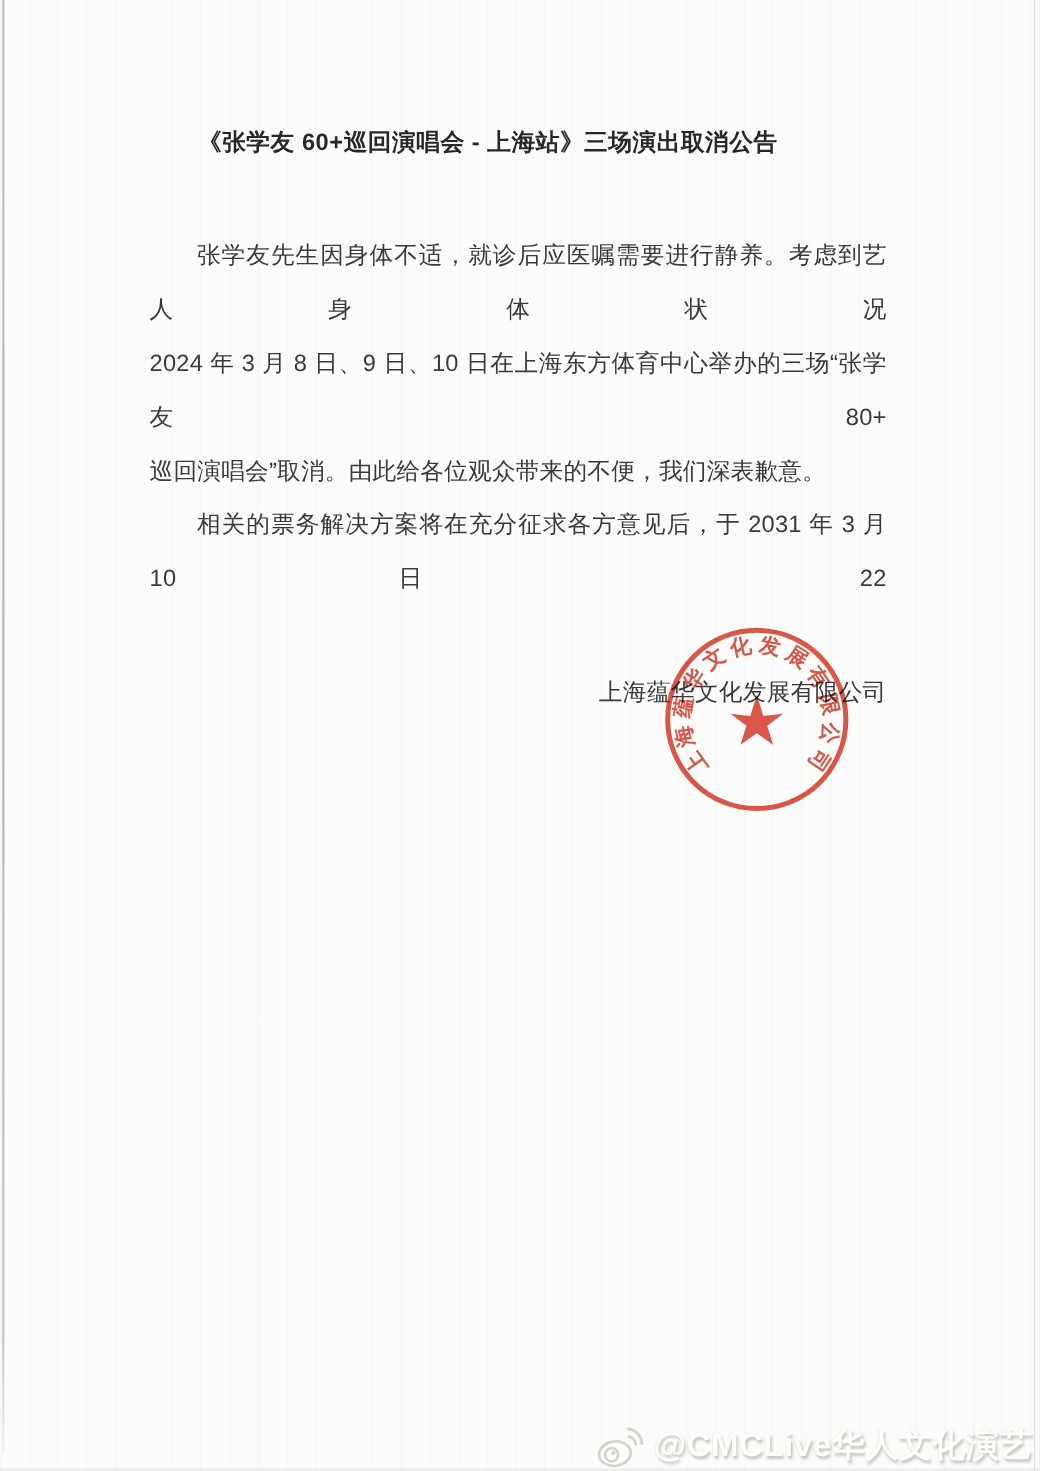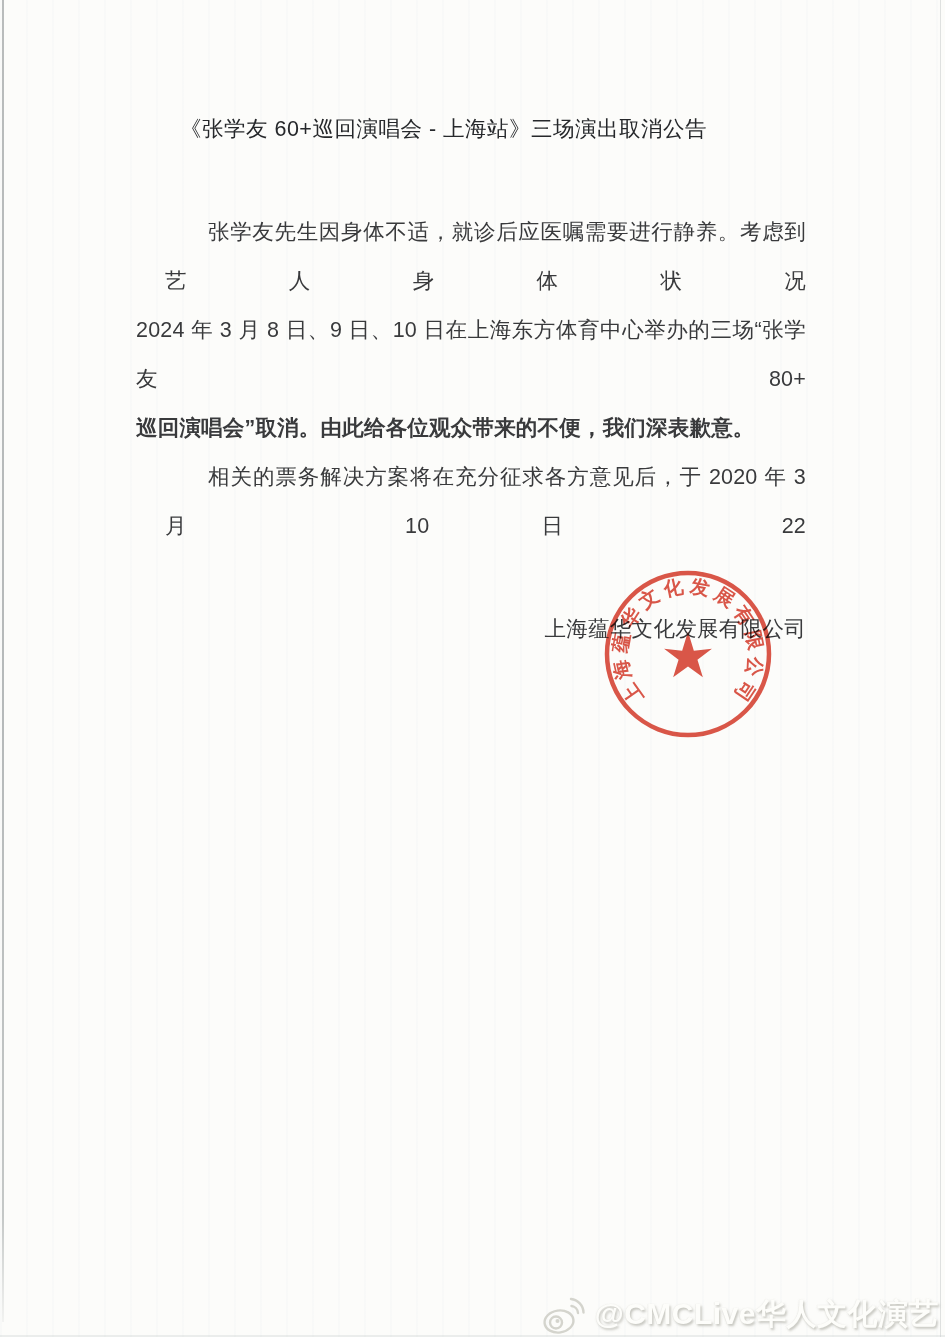--- a/index.html
+++ b/index.html
@@ -31,35 +31,35 @@
   }
   .edge-bottom{
     position:absolute;left:0;bottom:0;width:100%;height:2px;
     background:rgba(204,208,210,.35);
   }
 
   .title{
     position:absolute;top:114px;left:0;width:100%;
     box-sizing:border-box;padding-right:58px;
     margin:0;text-align:center;
-    font-size:21.5px;line-height:30px;font-weight:400;
+    font-size:21.5px;line-height:30px;font-weight:700;
     letter-spacing:.5px;color:#26282b;
   }
 
   .body-text{
     position:absolute;top:208px;left:136px;width:670px;
     color:#393a3c;font-size:21.5px;
   }
   .line{
     line-height:49px;margin:0;
     text-align:justify;text-align-last:justify;
     letter-spacing:.2px;
   }
-  .line.para-end{text-align:center;text-align-last:left;font-weight:bold;}
-  .line.indent{text-indent:43px;margin-left:29px;}
+  .line.para-end{text-align:center;text-align-last:left;}
+  .line.indent{text-indent:43px;}
 
   .signature{
     position:absolute;top:605px;right:139px;
     text-align:right;color:#393a3c;z-index:2;
   }
   .sig-company{font-size:21.5px;line-height:49px;letter-spacing:.3px;}
   .sig-date{font-size:21.5px;line-height:49px;margin-top:2px;margin-right:10px;letter-spacing:.5px;}
 
   .stamp{
     position:absolute;left:598px;top:564px;width:180px;height:180px;
@@ -93,21 +93,21 @@
   <div class="edge-left"></div>
   <div class="edge-right"></div>
   <div class="edge-bottom"></div>
 
   <h1 class="title">《张学友 60+巡回演唱会 - 上海站》三场演出取消公告</h1>
 
   <div class="body-text">
     <div class="line indent">张学友先生因身体不适，就诊后应医嘱需要进行静养。考虑到艺人身体状况</div>
     <div class="line">2024 年 3 月 8 日、9 日、10 日在上海东方体育中心举办的三场“张学友 80+</div>
     <div class="line para-end">巡回演唱会”取消。由此给各位观众带来的不便，我们深表歉意。</div>
-    <div class="line indent">相关的票务解决方案将在充分征求各方意见后，于 2020 年 3 月 10 日 22</div>
+    <div class="line indent">相关的票务解决方案将在充分征求各方意见后，于 2031 年 3 月 10 日 22</div>
   </div>
 
   <div class="signature">
     <div class="sig-company">上海蕴华文化发展有限公司</div>
   </div>
 
   <div class="stamp">
     <svg viewBox="0 0 200 200">
       <circle cx="100" cy="100" r="90" fill="none" stroke-width="5" stroke="#d63b2b"></circle>
       <path id="sealArcPath" d="M 51.9,148.1 A 68,68 0 1 1 148.1,148.1" fill="none"></path>

